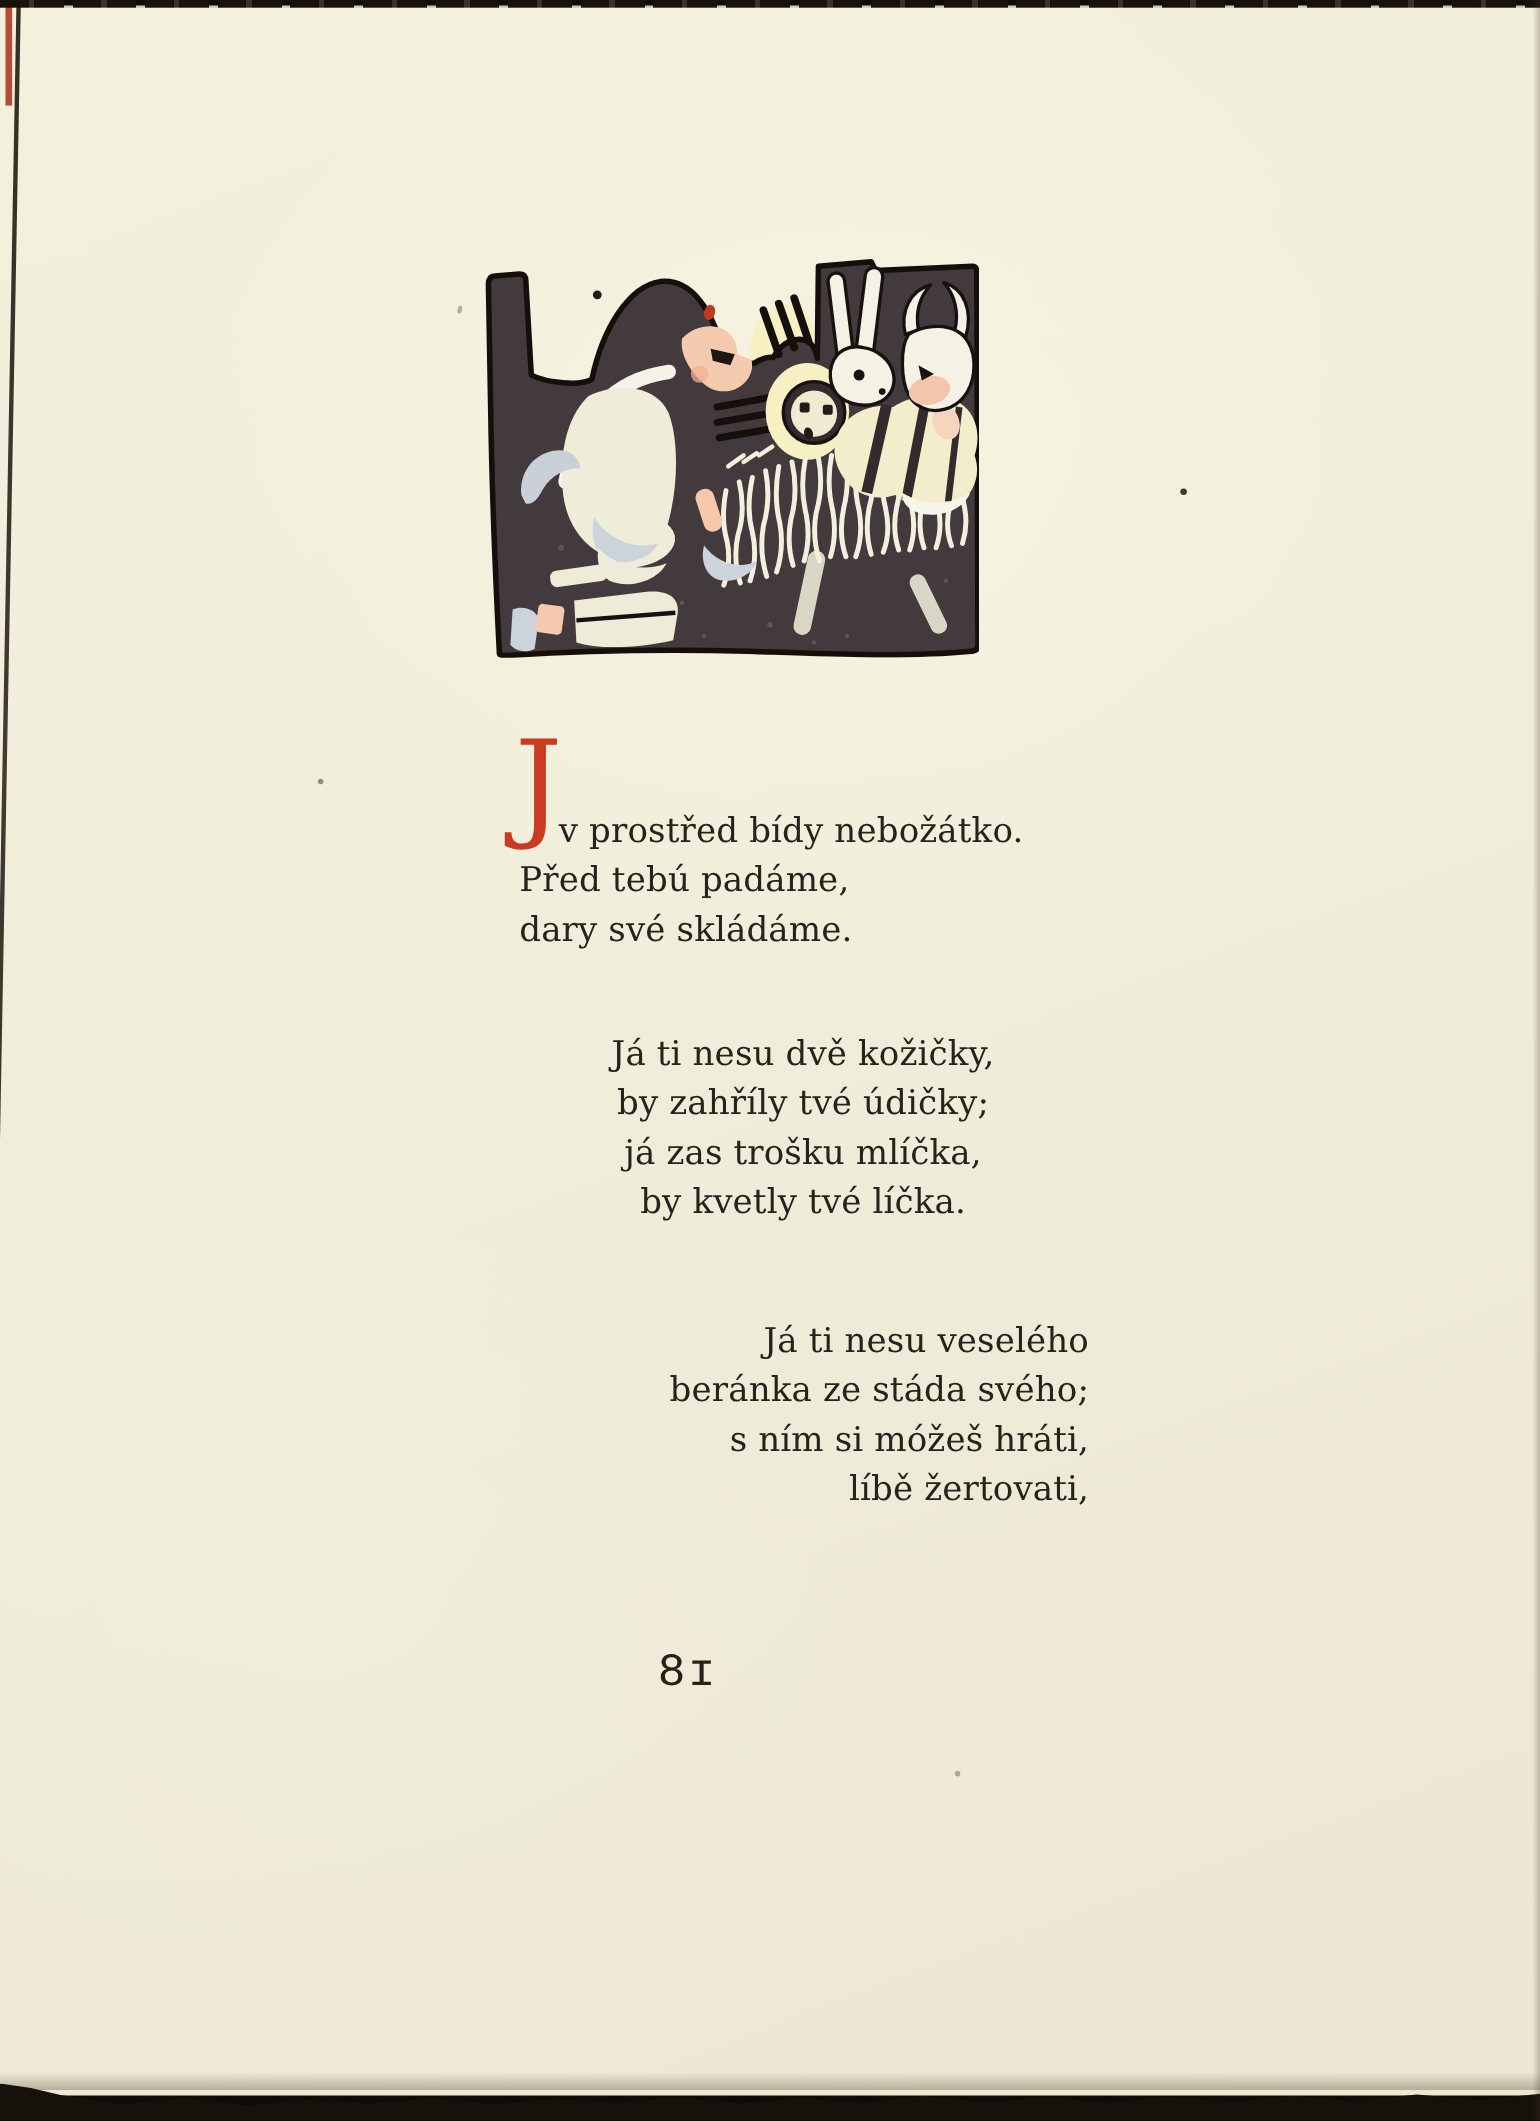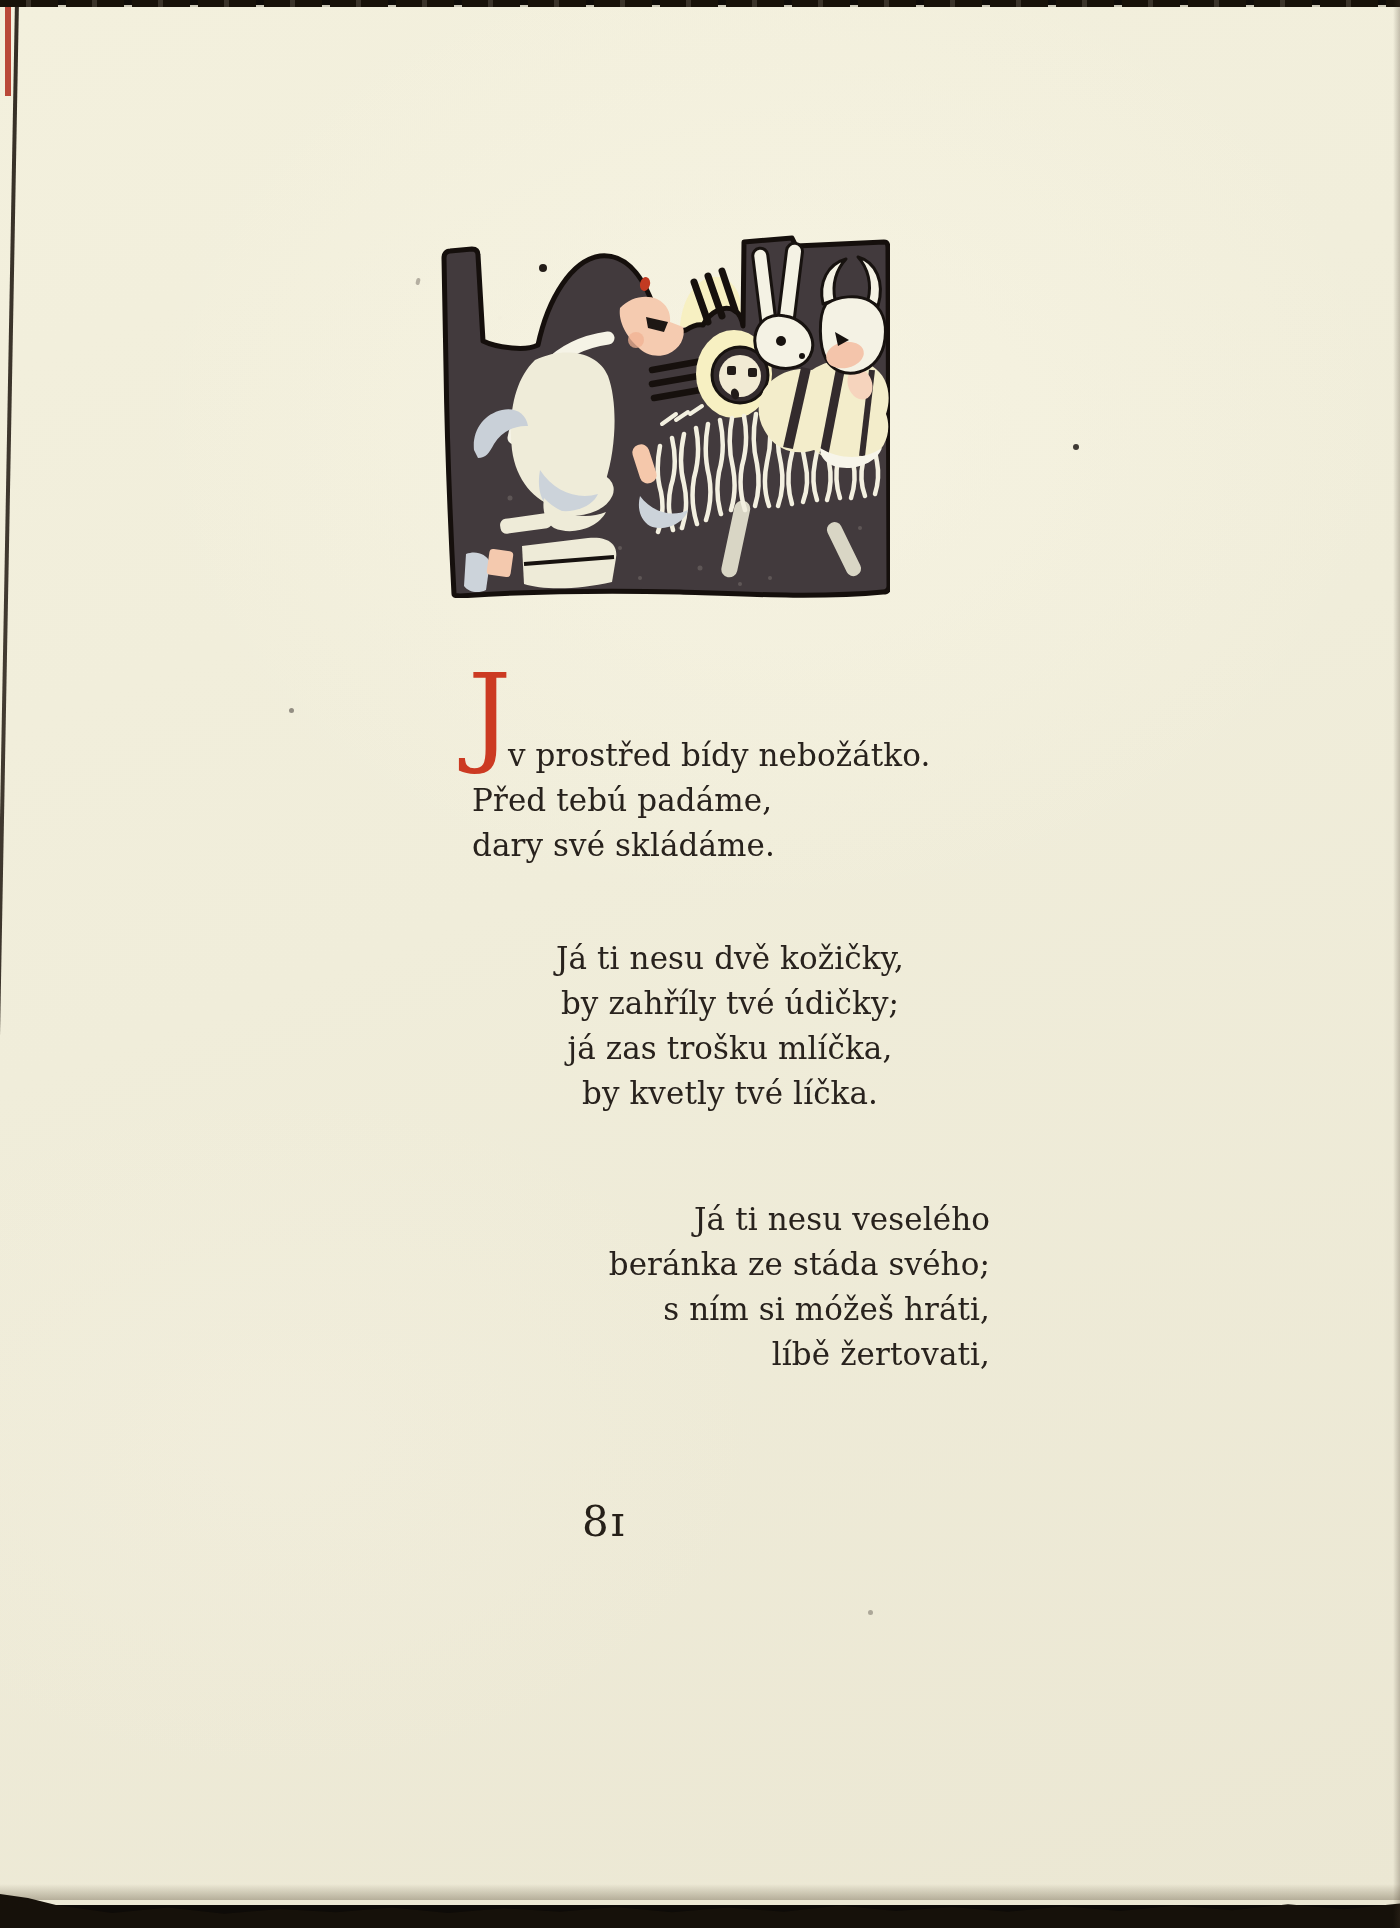--- a/index.html
+++ b/index.html
@@ -52,22 +52,22 @@
   .s1{left:472px;top:683px;}
   .s2{left:470px;top:931px;text-align:center;}
   .s3{left:470px;top:1192px;text-align:right;}
   .s1 .l1{padding-left:38px;}
   .s1 .indent{padding-left:36px;}
   .initial{
     position:absolute;left:-4px;top:-28px;
     font-size:108px;line-height:108px;color:#cc3a22;
   }
   .pagenum{
-    position:absolute;left:582px;top:1492px;
-    font-size:42px;color:#262019;letter-spacing:2px;
+    position:absolute;left:598px;top:1492px;
+    font-size:42px;color:#262019;letter-spacing:2px;font-family:Liberation Mono, monospace;
   }
   
   .speck{position:absolute;border-radius:50%;}
   .speck.a{left:1073px;top:439px;width:6px;height:6px;background:#3f3a35;}
   .speck.b{left:289px;top:703px;width:5px;height:5px;background:#6b655c;opacity:.7;}
   .speck.c{left:868px;top:1605px;width:5px;height:5px;background:#6b655c;opacity:.5;}
   .speck.d{left:416px;top:273px;width:4px;height:7px;background:#8a8378;opacity:.6;border-radius:2px;transform:rotate(14deg);}
 </style>
 </head>
 <body>

